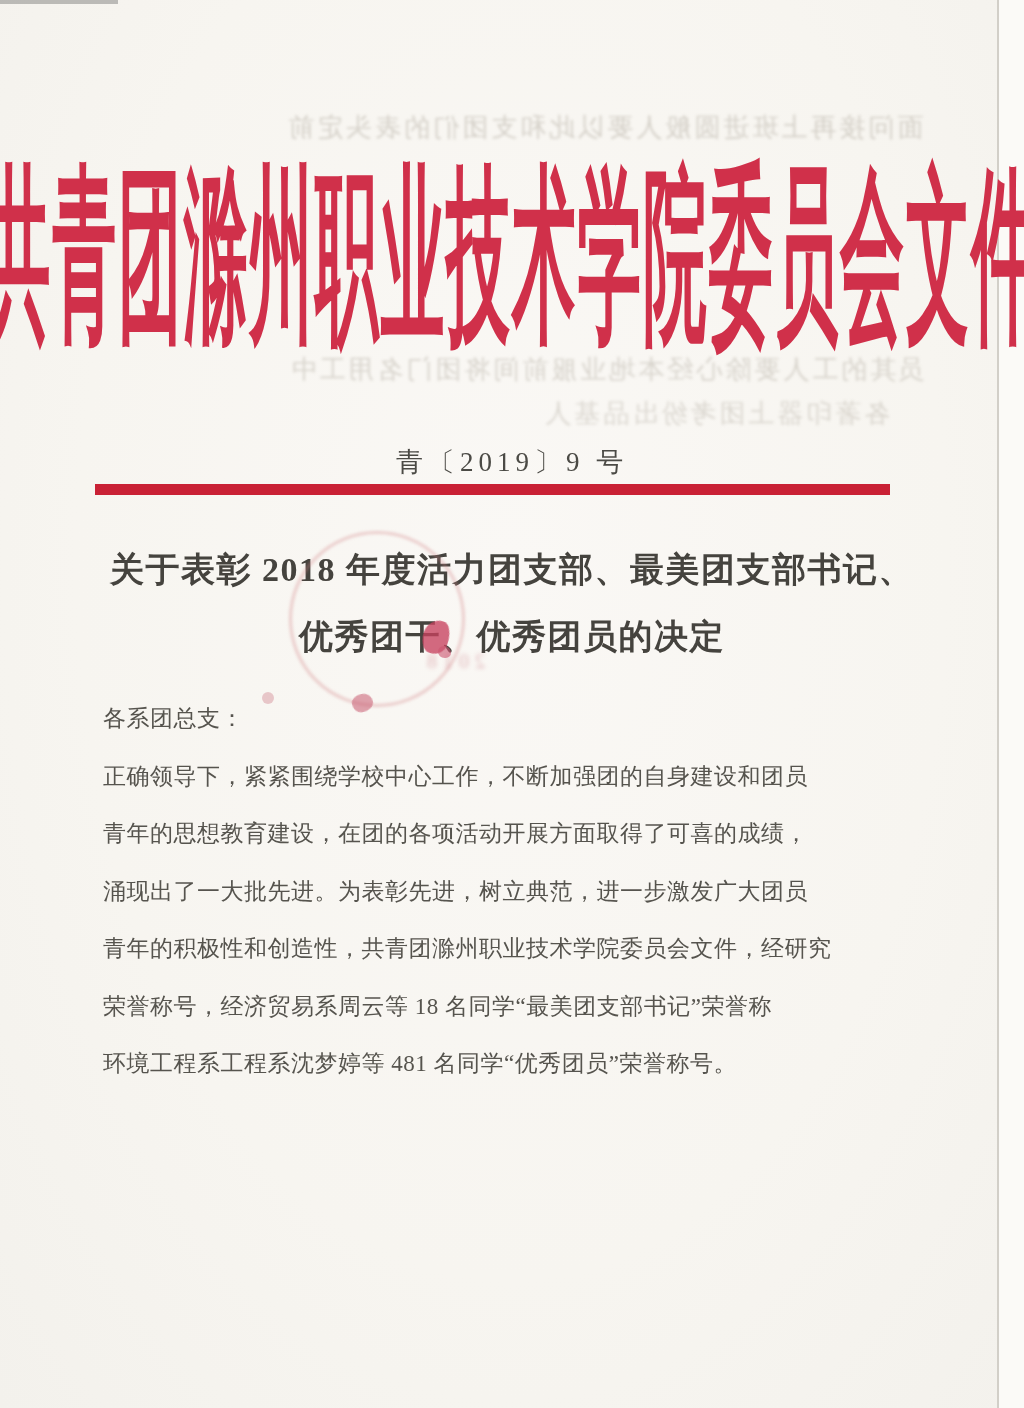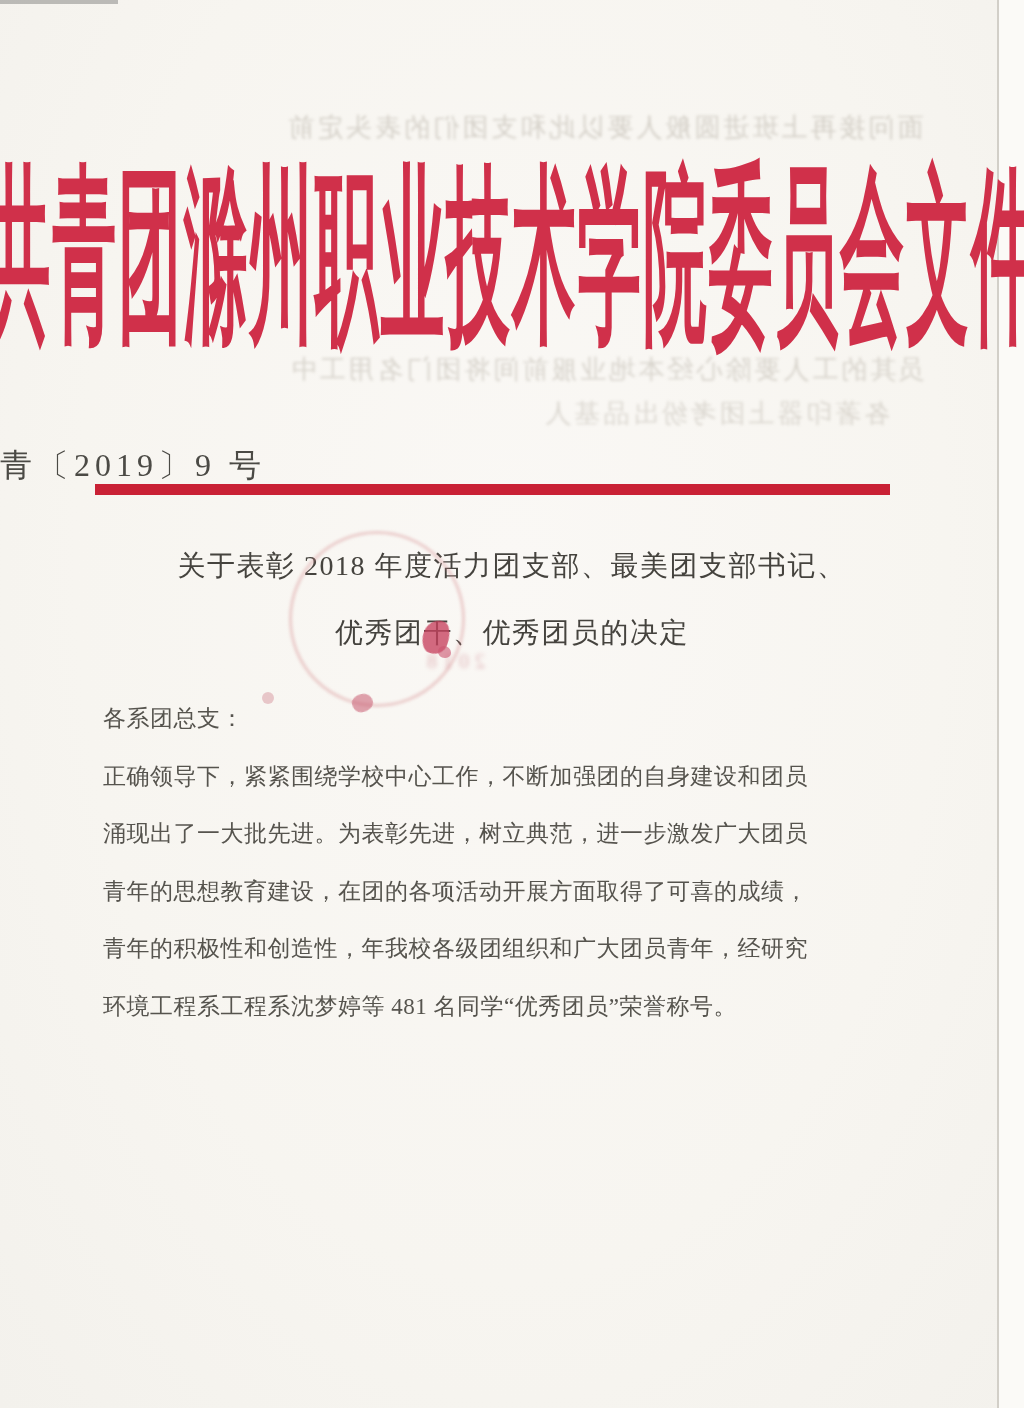--- a/index.html
+++ b/index.html
@@ -46,29 +46,30 @@
     font-size:190px;line-height:195px;font-weight:bold;
     color:#d0304a;
     white-space:nowrap;
     letter-spacing:6px;
     transform:scaleX(0.335);
     transform-origin:center center;
   }
 
   .doc-number{
     position:absolute;left:0;top:444px;width:1024px;
-    font-size:32px;color:#4b4a45;letter-spacing:5px;white-space:nowrap;
+    text-align:center;
+    font-size:27px;color:#4b4a45;letter-spacing:5px;white-space:nowrap;
   }
   .red-rule{
     position:absolute;left:95px;top:484px;width:795px;height:11px;
     background:#c92135;
   }
 
   .doc-title{position:absolute;left:0;width:1024px;text-align:center;
-    font-size:28px;font-weight:normal;color:#45433e;letter-spacing:1.5px;white-space:nowrap;}
+    font-size:34px;font-weight:bold;color:#45433e;letter-spacing:1.5px;white-space:nowrap;}
   .doc-title.l1{top:547px;}
   .doc-title.l2{top:614px;}
 
   
   .stamp-ring{
     position:absolute;left:289px;top:531px;width:170px;height:170px;
     border:3px solid rgba(213,137,140,.38);
     border-radius:50%;
     filter:blur(1.8px);
   }
@@ -120,19 +121,20 @@
   <div class="stamp-ring"></div>
   <div class="stamp-date">2018</div>
   <div class="stamp-blot blot-1"></div>
   <div class="stamp-blot blot-1b"></div>
   <div class="stamp-blot blot-2"></div>
   <div class="stamp-blot blot-3"></div>
 
   <div class="body-block">
     <div class="tline">各系团总支：</div>
     <div class="tline">正确领导下，紧紧围绕学校中心工作，不断加强团的自身建设和团员</div>
+    <div class="tline">青年的思想教育建设，在团的各项活动开展方面取得了可喜的成绩，</div>
     <div class="tline">涌现出了一大批先进。为表彰先进，树立典范，进一步激发广大团员</div>
-    <div class="tline">青年的思想教育建设，在团的各项活动开展方面取得了可喜的成绩，</div>
-    <div class="tline">青年的积极性和创造性，年我校各级团组织和广大团员青年，经研究</div>
+    <div class="tline">青年的积极性和创造性，共青团滁州职业技术学院委员会文件，经研究</div>
+    <div class="tline">荣誉称号，经济贸易系周云等 18 名同学“最美团支部书记”荣誉称</div>
     <div class="tline">环境工程系工程系沈梦婷等 481 名同学“优秀团员”荣誉称号。</div>
   </div>
 
 </div>
 
 </body></html>

